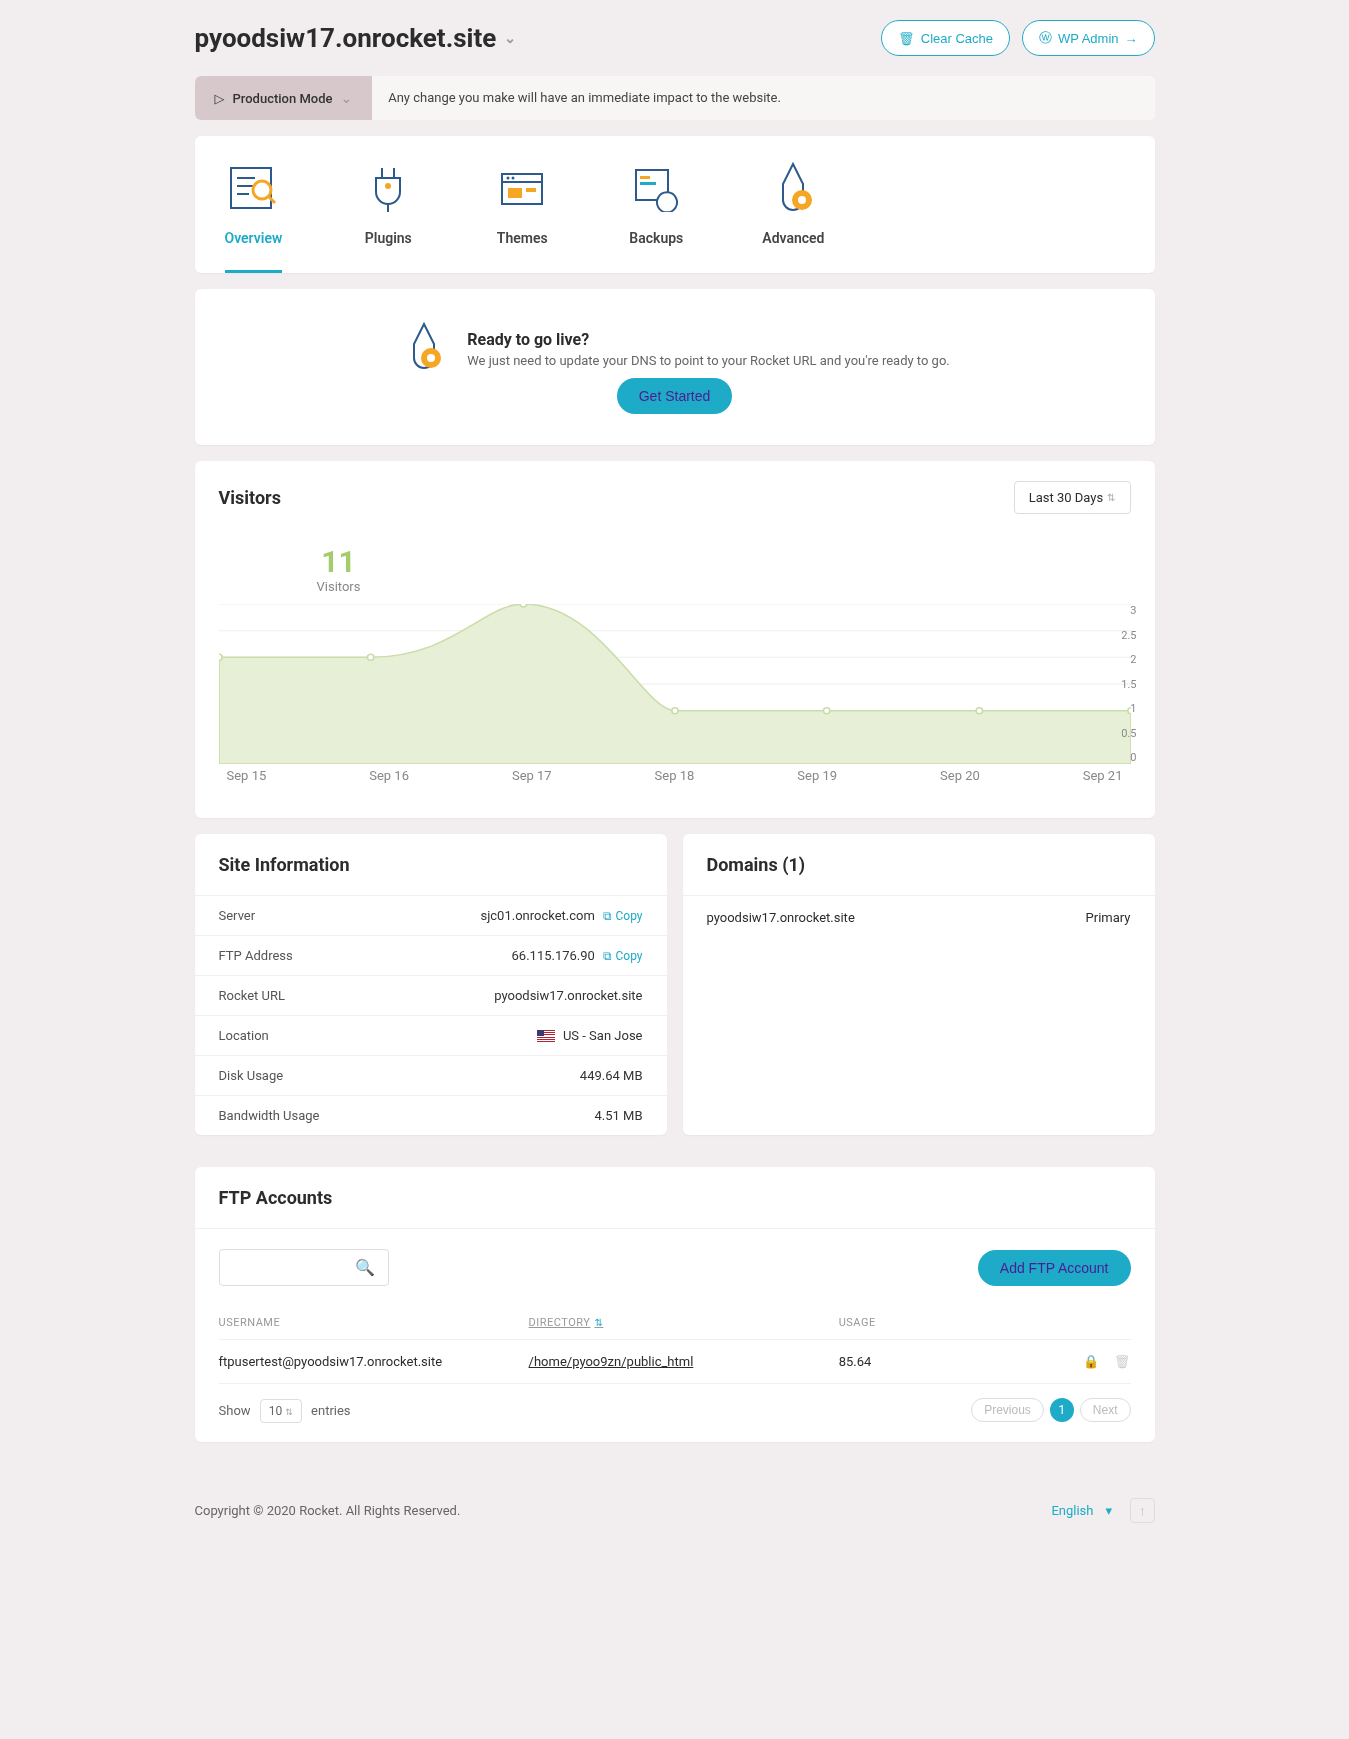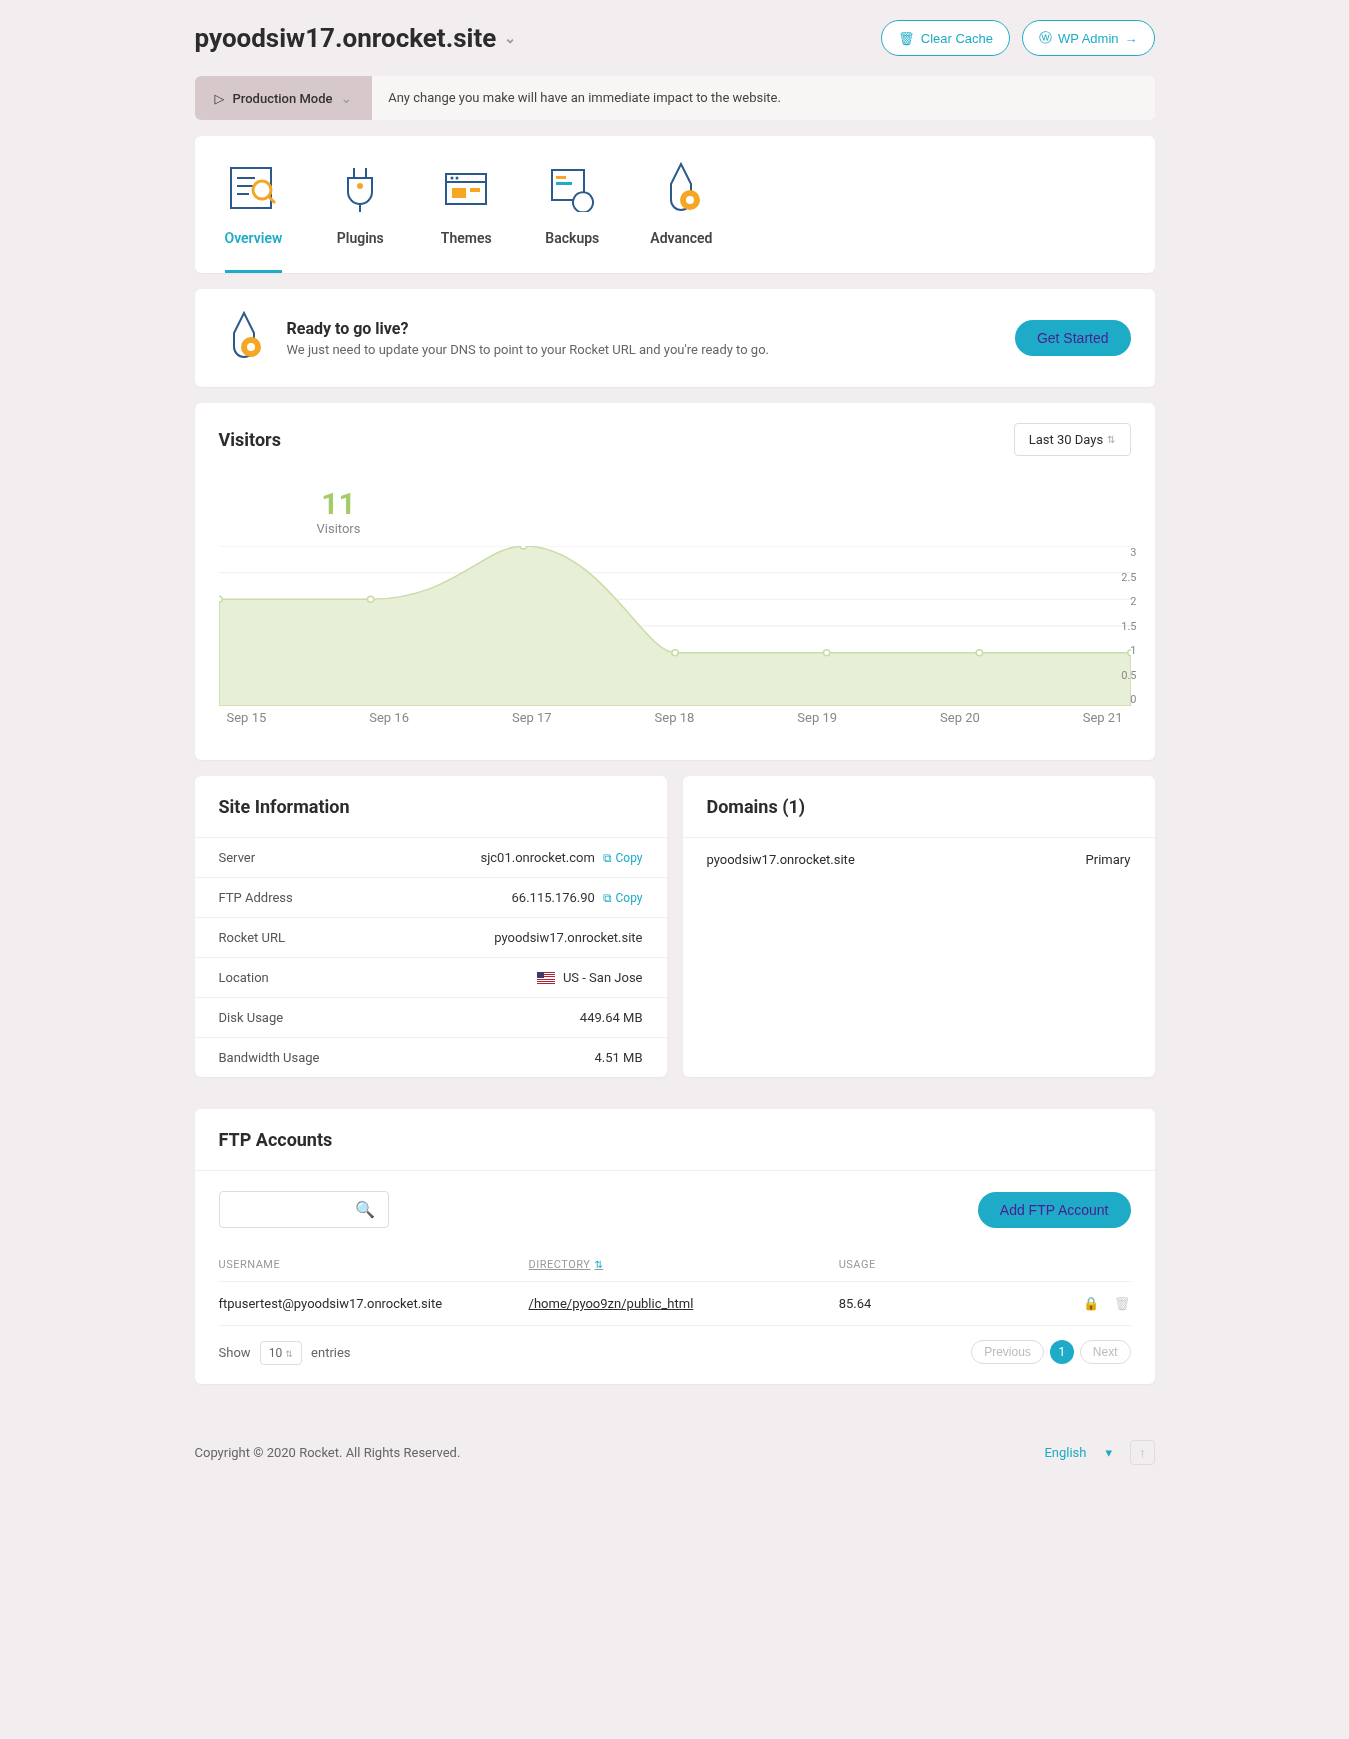--- a/index.html
+++ b/index.html
@@ -7,27 +7,27 @@
 .wrap{max-width:960px;margin:0 auto;padding:20px 0 0;}
 .hdr{display:flex;justify-content:space-between;align-items:center;padding:0 0 20px;}
 .site-title{font-size:26px;font-weight:700;color:#2c2c2c;display:flex;align-items:center;gap:8px;}
 .chev{color:#999;font-size:14px;}
 .hdr-btns{display:flex;gap:12px;}
 .btn-outline{border:1px solid #1eabc7;background:#fff;color:#1eabc7;padding:8px 16px;border-radius:20px;font-size:13px;display:flex;align-items:center;gap:6px;cursor:pointer;}
 .mode-bar{display:flex;background:#fff;border-radius:6px;overflow:hidden;margin-bottom:16px;}
 .mode-sel{background:#d7c9cb;padding:14px 20px;display:flex;align-items:center;gap:8px;font-size:13px;font-weight:500;color:#333;}
 .mode-msg{flex:1;padding:14px 16px;font-size:13px;color:#444;background:#f8f5f5;}
 .card{background:#fff;border-radius:6px;margin-bottom:16px;box-shadow:0 1px 2px rgba(0,0,0,.04);}
-.tabs{display:flex;gap:50px;padding:24px 30px 0;}
+.tabs{display:flex;gap:78px;padding:24px 30px 0;}
 .tab{display:flex;flex-direction:column;align-items:center;gap:14px;padding-bottom:24px;cursor:pointer;border-bottom:3px solid transparent;}
 .tab.active{border-bottom-color:#1eabc7;}
 .tab-label{font-size:14px;font-weight:600;color:#444;}
 .tab.active .tab-label{color:#1eabc7;}
 .tab-icon{width:56px;height:56px;display:flex;align-items:center;justify-content:center;}
-.golive{display:flex;align-items:center;justify-content:space-between;padding:20px 24px;}
+.golive{display:flex;align-items:center;justify-content:flex-end;padding:31px 24px;flex-direction:column;}
 .golive-l{display:flex;align-items:center;gap:18px;}
 .golive-title{font-size:16px;font-weight:700;margin-bottom:4px;}
 .golive-desc{font-size:13px;color:#666;}
 .btn-primary{background:#1eabc7;color:#4c1d95;border:none;padding:10px 22px;border-radius:20px;font-size:14px;font-weight:500;cursor:pointer;}
 .visitors-hdr{display:flex;justify-content:space-between;align-items:center;padding:20px 24px;}
 .sect-title{font-size:18px;font-weight:700;}
 .dd{border:1px solid #ddd;border-radius:4px;padding:8px 14px;font-size:13px;display:flex;align-items:center;gap:4px;background:#fff;cursor:pointer;}
 .visitors-body{padding:0 24px 24px;}
 .vis-num{font-size:30px;font-weight:700;color:#a4cc68;text-align:center;}
 .vis-lbl{font-size:13px;color:#888;text-align:center;}
@@ -54,21 +54,21 @@
 .col-user{width:34%;}
 .col-dir{width:34%;text-decoration:underline;}
 .col-usage{width:22%;}
 .col-act{width:10%;display:flex;gap:14px;justify-content:flex-end;color:#ccc;}
 .ftp-foot{display:flex;justify-content:space-between;align-items:center;padding:14px 0 0;font-size:13px;color:#666;}
 .pager{display:flex;gap:6px;align-items:center;}
 .pg-btn{border:1px solid #ddd;background:#fff;padding:4px 12px;border-radius:14px;font-size:12px;color:#bbb;}
 .pg-num{background:#1eabc7;color:#fff;width:24px;height:24px;border-radius:50%;display:flex;align-items:center;justify-content:center;font-size:12px;}
 .sel-entries{border:1px solid #ddd;border-radius:4px;padding:4px 8px;font-size:12px;margin:0 6px;}
 .footer{display:flex;justify-content:space-between;align-items:center;padding:40px 0 24px;font-size:13px;color:#666;}
-.lang{color:#1eabc7;display:flex;gap:19px;align-items:center;}
+.lang{color:#1eabc7;display:flex;gap:12px;align-items:center;}
 .flag{width:18px;height:12px;background:linear-gradient(#b22234 0 7.7%,#fff 7.7% 15.4%,#b22234 15.4% 23%,#fff 23% 30.8%,#b22234 30.8% 38.5%,#fff 38.5% 46%,#b22234 46% 53.8%,#fff 53.8% 61.5%,#b22234 61.5% 69.2%,#fff 69.2% 76.9%,#b22234 76.9% 84.6%,#fff 84.6% 92.3%,#b22234 92.3% 100%);position:relative;display:inline-block;}
 .flag::before{content:'';position:absolute;top:0;left:0;width:42%;height:54%;background:#3c3b6e;}
 .sort-ic{color:#1eabc7;font-size:10px;margin-left:4px;}
 .sect-hdr{padding:20px 24px;border-bottom:1px solid #f0f0f0;}
 </style>
 </head>
 <body>
 
 <div class="wrap">
 

